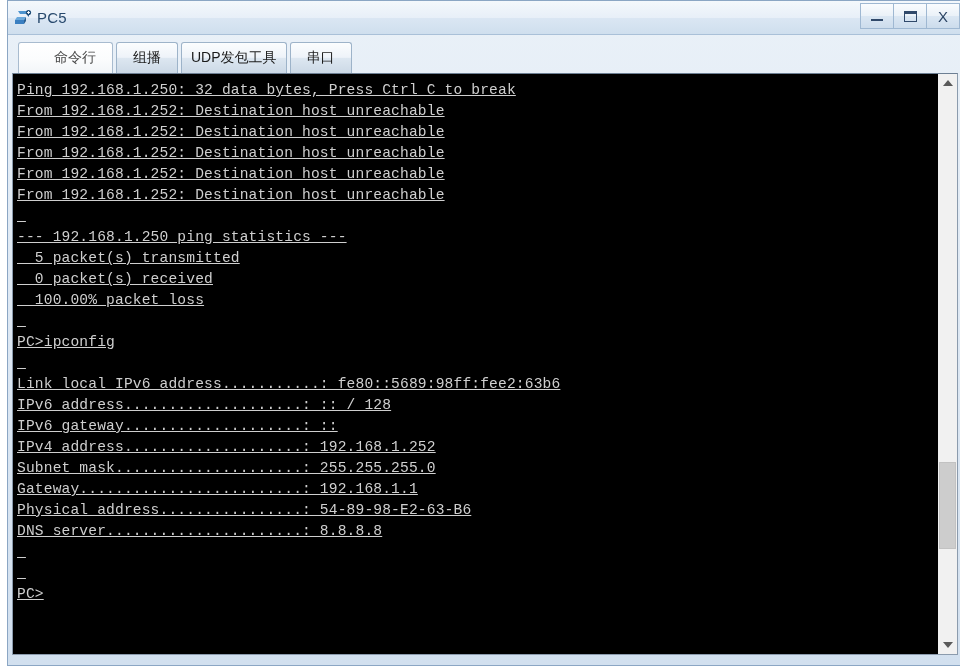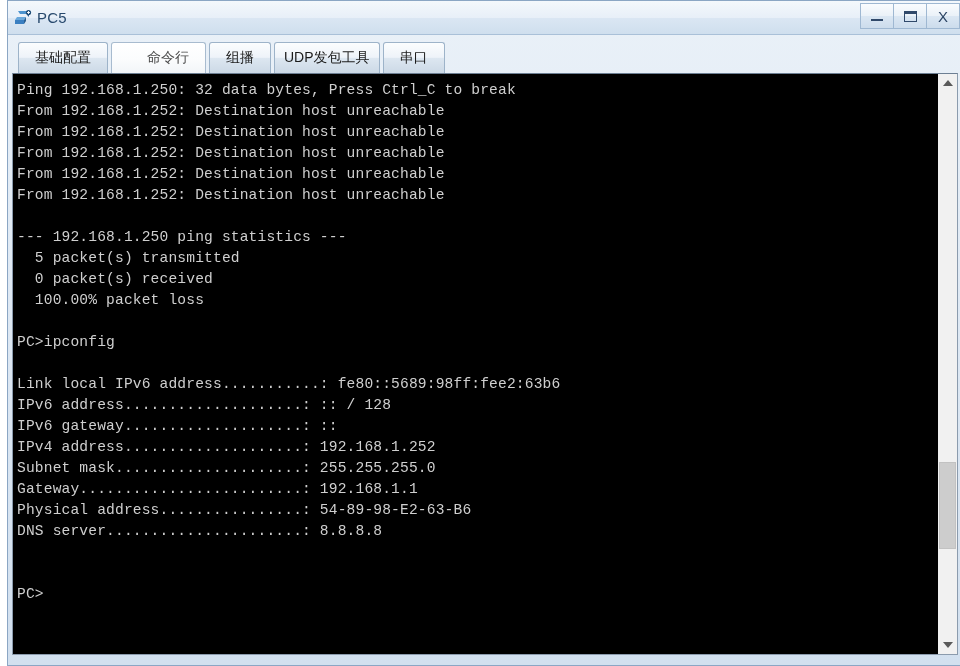--- a/index.html
+++ b/index.html
@@ -151,20 +151,21 @@
     background: #000000;
     color: #cfcfcf;
     font-family: "Liberation Mono", "DejaVu Sans Mono", monospace;
     font-size: 14.6px;
     line-height: 21px;
     padding: 6px 0 0 4px;
     white-space: pre;
     overflow: hidden;
     box-sizing: border-box;
     letter-spacing: 0.15px;
+    text-decoration: underline;
   }
   .term-line {
     height: 21px;
     white-space: pre;
   }
 
   
   .vscroll {
     flex: 0 0 20px;
     width: 20px;
@@ -231,23 +232,20 @@
       <div class="win-btn">
         <span class="max-glyph"></span>
       </div>
       <div class="win-btn">
         <span class="close-glyph">X</span>
       </div>
     </div>
   </div>
 
   <div class="tabstrip">
-    <div class="tab">
-      <span>基础配置</span>
-    </div>
     <div class="tab active">
       <span>命令行</span>
     </div>
     <div class="tab">
       <span>组播</span>
     </div>
     <div class="tab narrow">
       <span>UDP发包工具</span>
     </div>
     <div class="tab">

